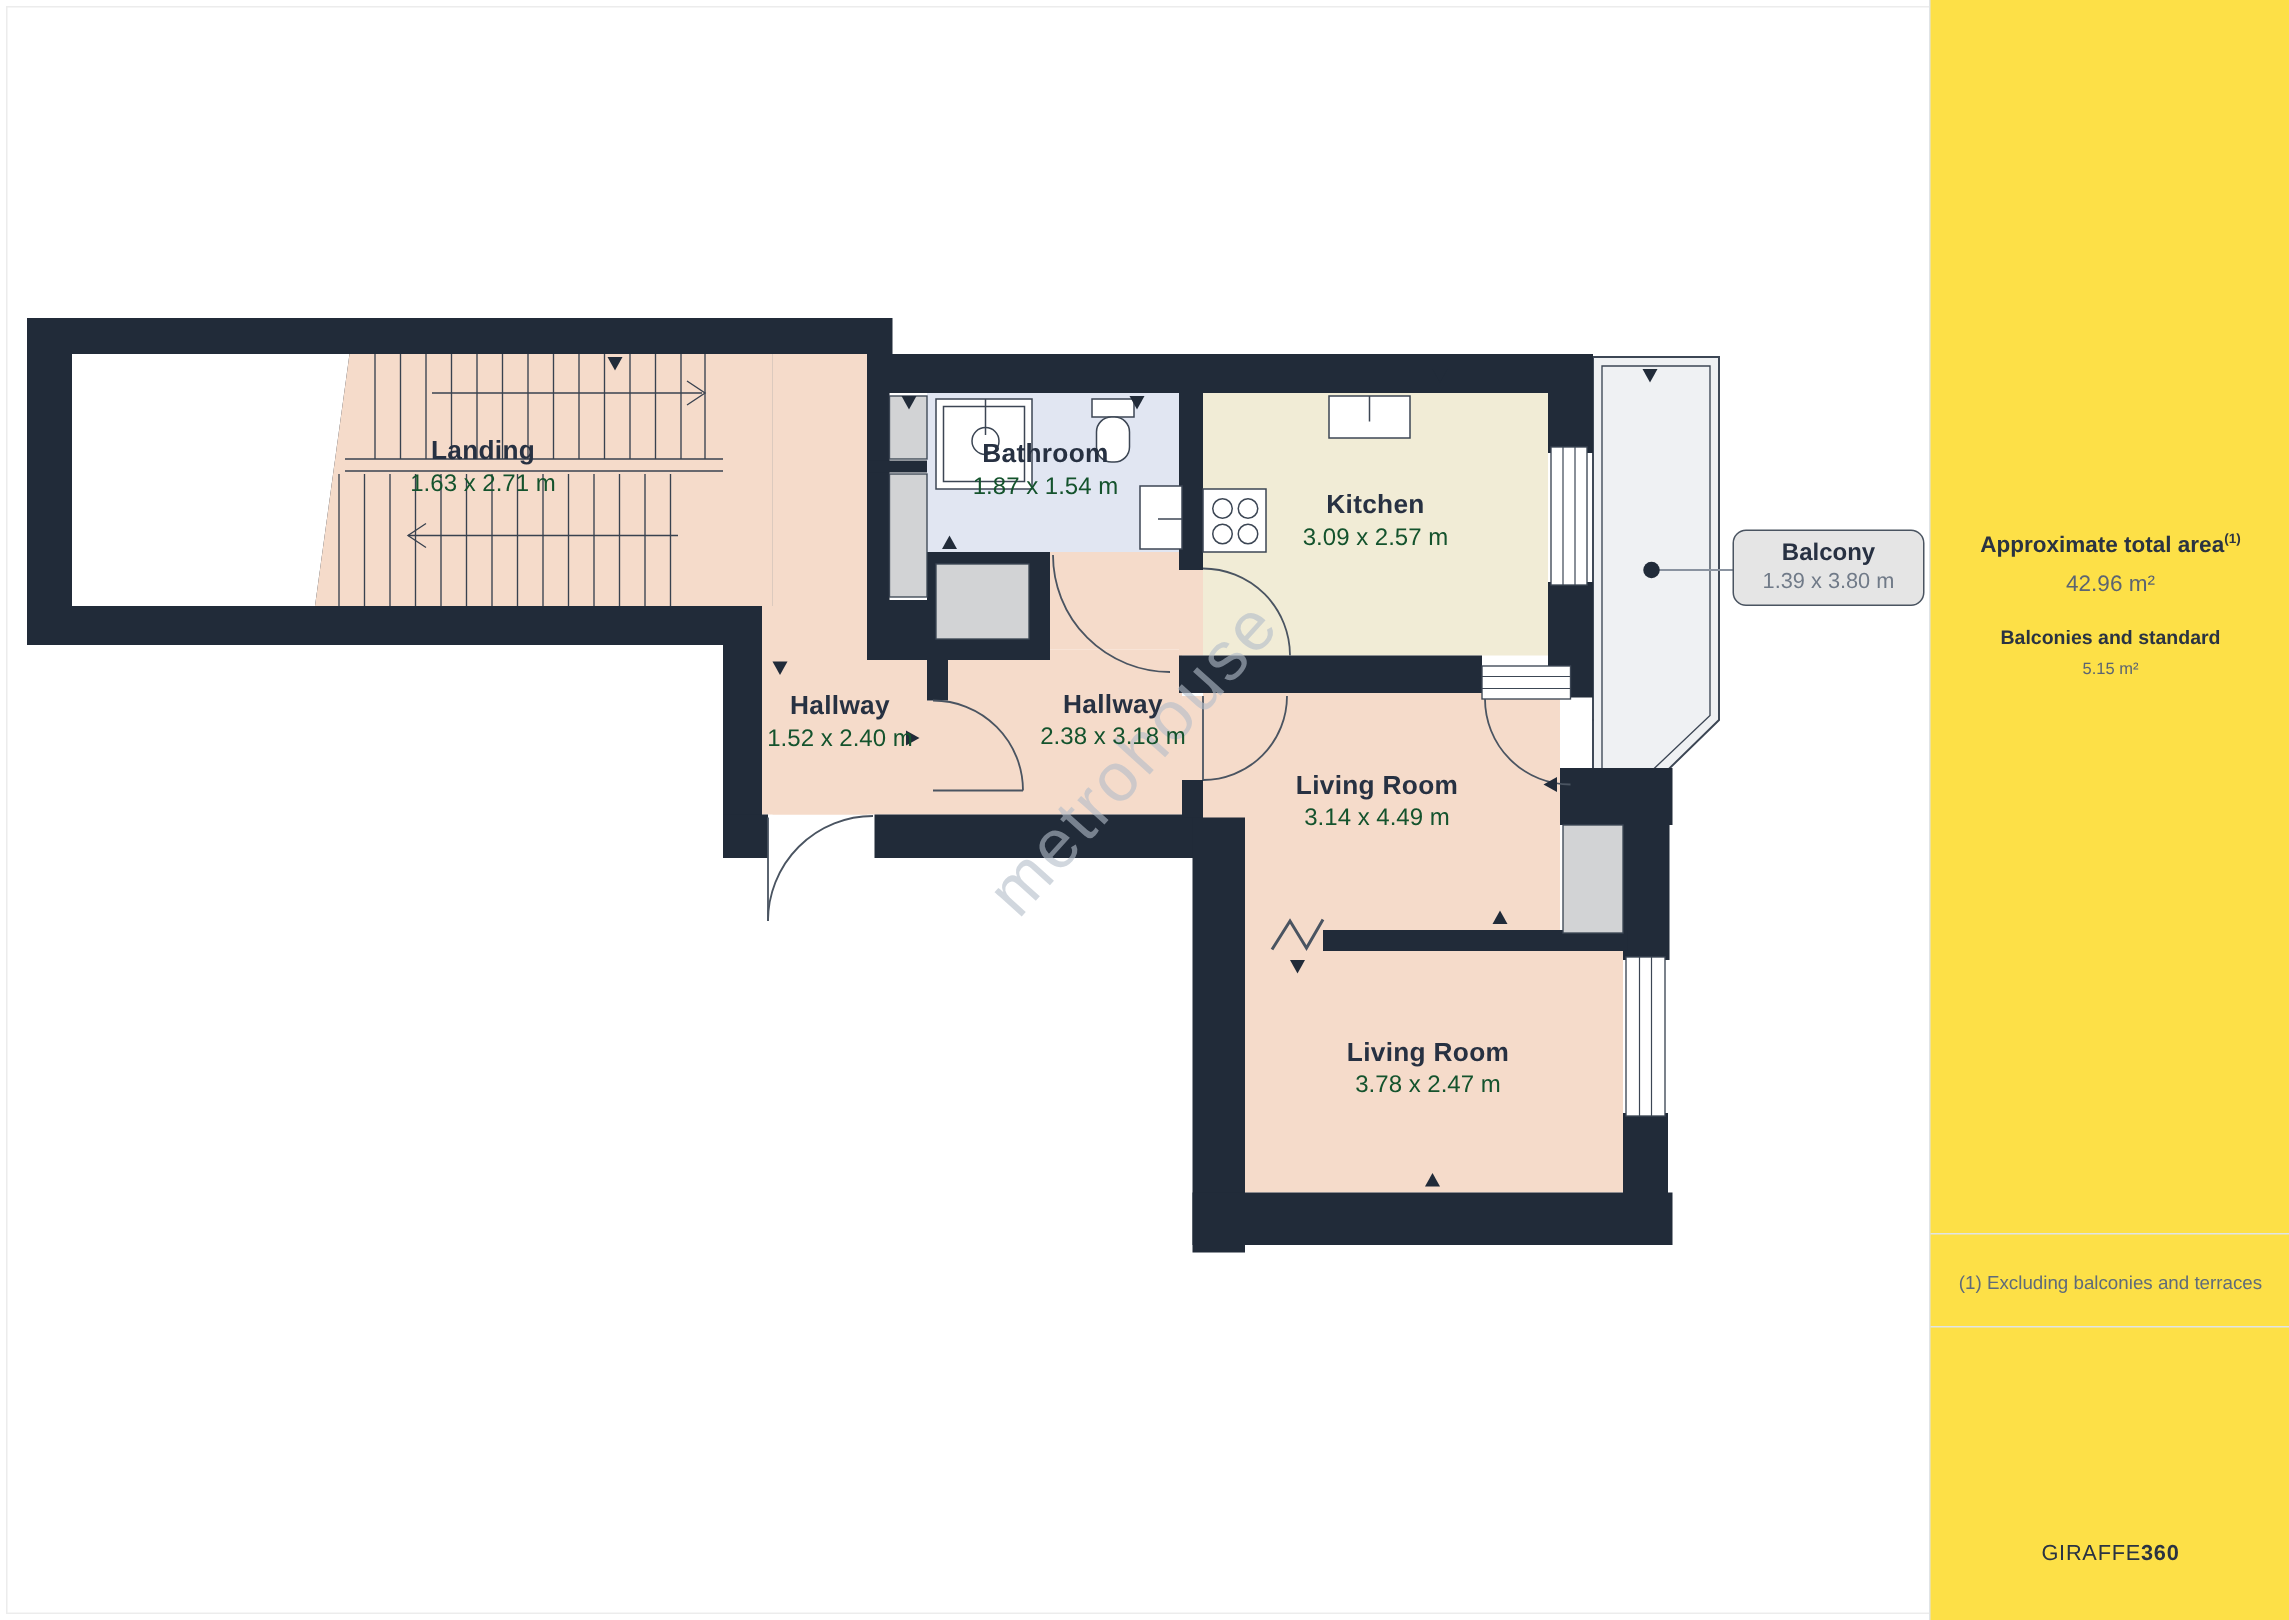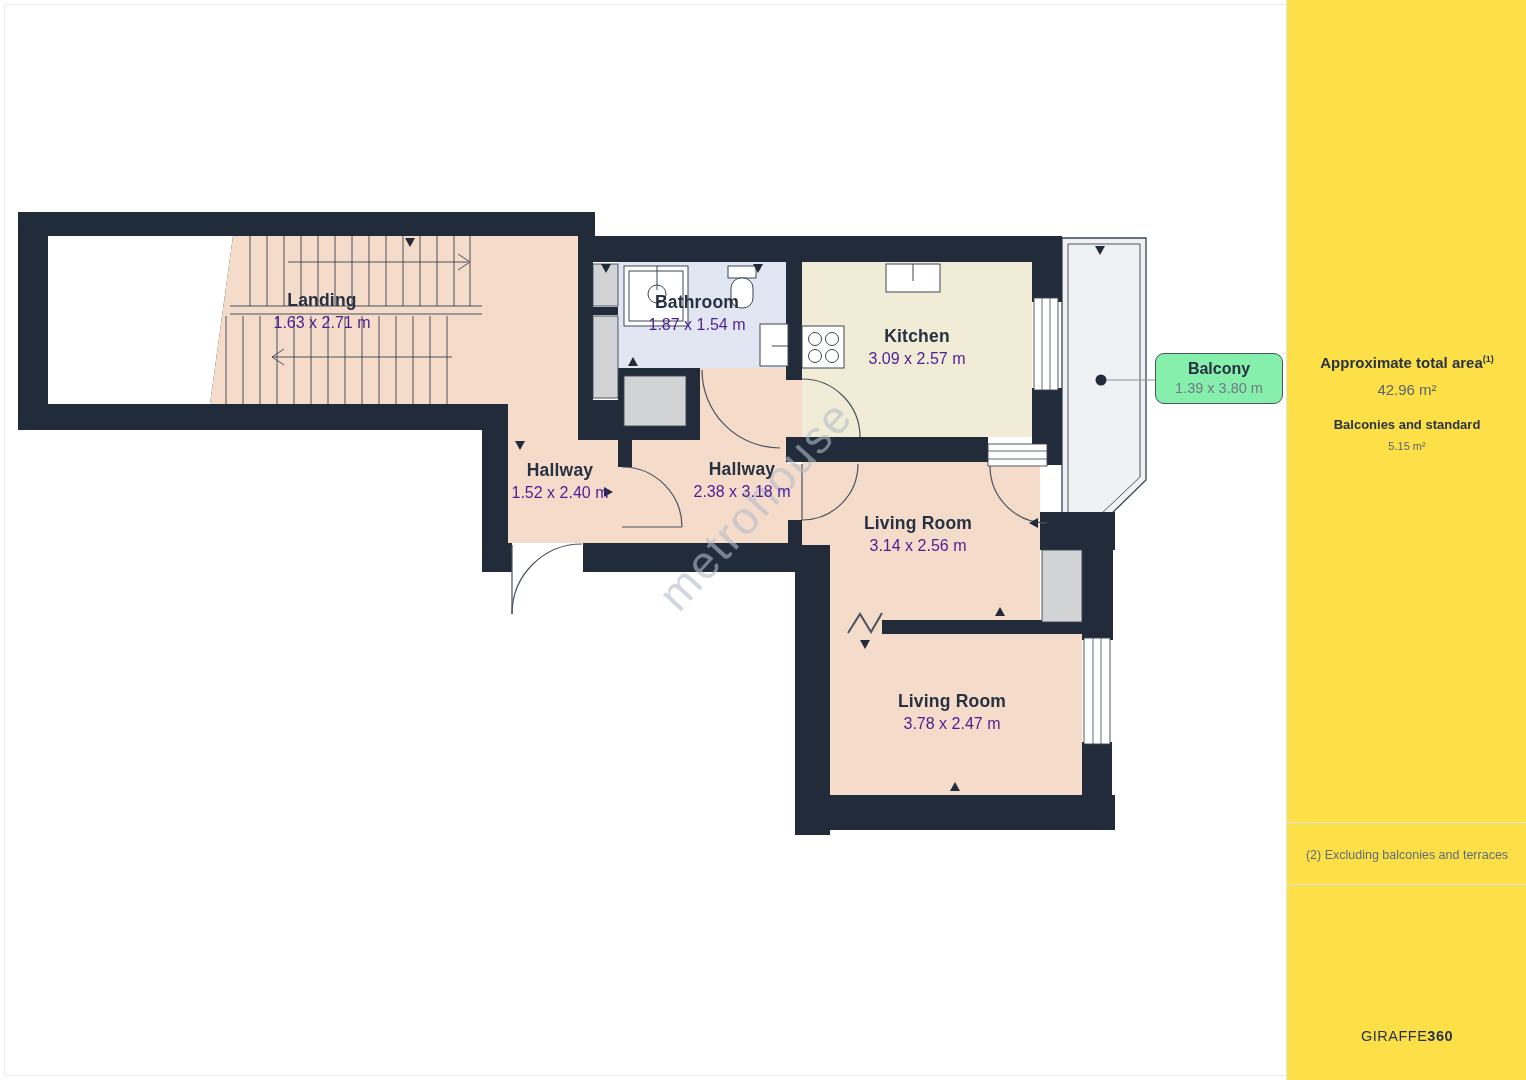--- a/index.html
+++ b/index.html
@@ -2,26 +2,26 @@
 <html><head>
 <meta charset="utf-8">
 <style>
   html,body{margin:0;padding:0;background:#ffffff;}
   body{width:1526px;height:1080px;position:relative;overflow:hidden;
        font-family:"Liberation Sans", sans-serif;}
   .frame{position:absolute;inset:4px;border:1px solid #ececec;pointer-events:none;}
   #plan-svg{position:absolute;left:0;top:0;}
   .room-label{position:absolute;transform:translate(-50%,-50%);text-align:center;width:240px;}
   .room-label .rname{font-size:17.5px;font-weight:bold;color:#273142;letter-spacing:.2px;}
-  .room-label .rdims{font-size:16px;color:#4c1d95;margin-top:3px;}
+  .room-label .rdims{font-size:16px;color:#14532d;margin-top:3px;}
   .watermark{position:absolute;left:545px;top:478px;width:420px;text-align:center;
      transform:rotate(-48deg);font-size:46px;font-weight:500;color:#b3bdc9;opacity:.6;
      letter-spacing:2px;}
   .callout{position:absolute;left:1155px;top:353px;width:118px;padding:6px 4px 7px;
-     background:#86efac;border:1.5px solid #4a5461;border-radius:9px;text-align:center;}
+     background:#e5e5e5;border:1.5px solid #4a5461;border-radius:9px;text-align:center;}
   .callout .cname{font-size:16px;font-weight:bold;color:#273142;}
   .callout .cdims{font-size:14.5px;color:#707a88;margin-top:2px;}
   .sidebar{position:absolute;left:1286px;top:0;width:240px;height:1080px;background:#fde047;
      border-left:1px solid #e0e4e7;padding-left:20px;}
   .sb-divider{position:absolute;left:0;width:240px;height:1px;background:#e0e4e7;}
   .sb-text{position:absolute;width:220px;left:10px;text-align:center;}
   .sb-title{font-size:15px;font-weight:bold;color:#2a3342;}
   .sb-title .sup{font-size:9px;vertical-align:super;}
   .sb-value{font-size:15px;color:#5b6472;}
   .sb-sub{font-size:13px;font-weight:bold;color:#2a3342;}
@@ -187,21 +187,21 @@
 <div class="room-label" style="left:560px;top:481px;">
   <div class="rname">Hallway</div>
   <div class="rdims">1.52 x 2.40 m</div>
 </div>
 <div class="room-label" style="left:742px;top:480px;">
   <div class="rname">Hallway</div>
   <div class="rdims">2.38 x 3.18 m</div>
 </div>
 <div class="room-label" style="left:918px;top:534px;">
   <div class="rname">Living Room</div>
-  <div class="rdims">3.14 x 2.56 m</div>
+  <div class="rdims">3.14 x 4.49 m</div>
 </div>
 <div class="room-label" style="left:952px;top:712px;">
   <div class="rname">Living Room</div>
   <div class="rdims">3.78 x 2.47 m</div>
 </div>
 
 <div class="callout">
   <div class="cname">Balcony</div>
   <div class="cdims">1.39 x 3.80 m</div>
 </div>
@@ -211,19 +211,19 @@
   <div class="sb-divider" style="top:884px;"></div>
 
   <div class="sb-text sb-title" style="top:354px;">
     <span>Approximate total area</span><span class="sup">(1)</span>
   </div>
   <div class="sb-text sb-value" style="top:381px;">42.96 m²</div>
 
   <div class="sb-text sb-sub" style="top:417px;">Balconies and standard</div>
   <div class="sb-text sb-value" style="top:440px;font-size:11px;">5.15 m²</div>
 
-  <div class="sb-text sb-foot" style="top:847px;">(2) Excluding balconies and terraces</div>
+  <div class="sb-text sb-foot" style="top:847px;">(1) Excluding balconies and terraces</div>
 
 
   <div class="sb-text brand" style="top:1028px;">
     <span>GIRAFFE</span><span class="b-bold">360</span>
   </div>
 </div>
 
 </body></html>

